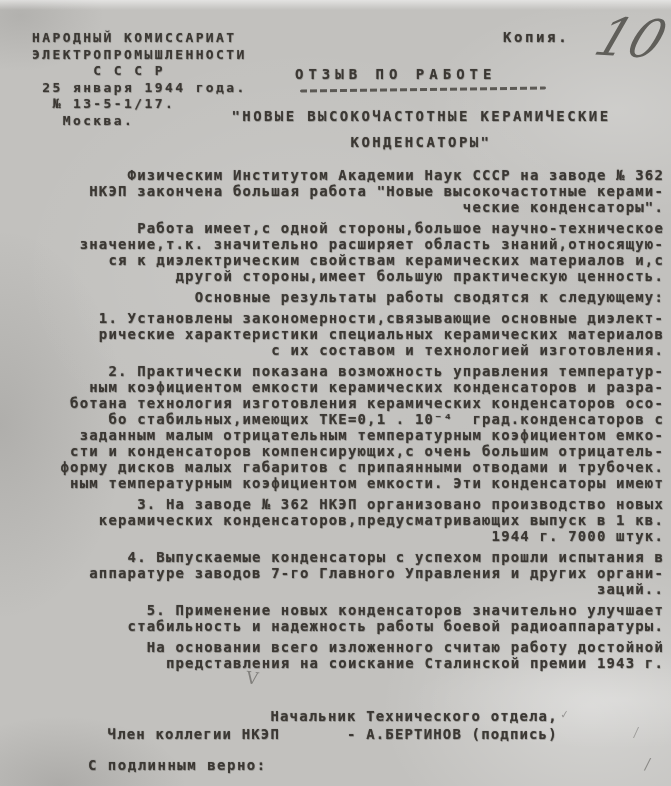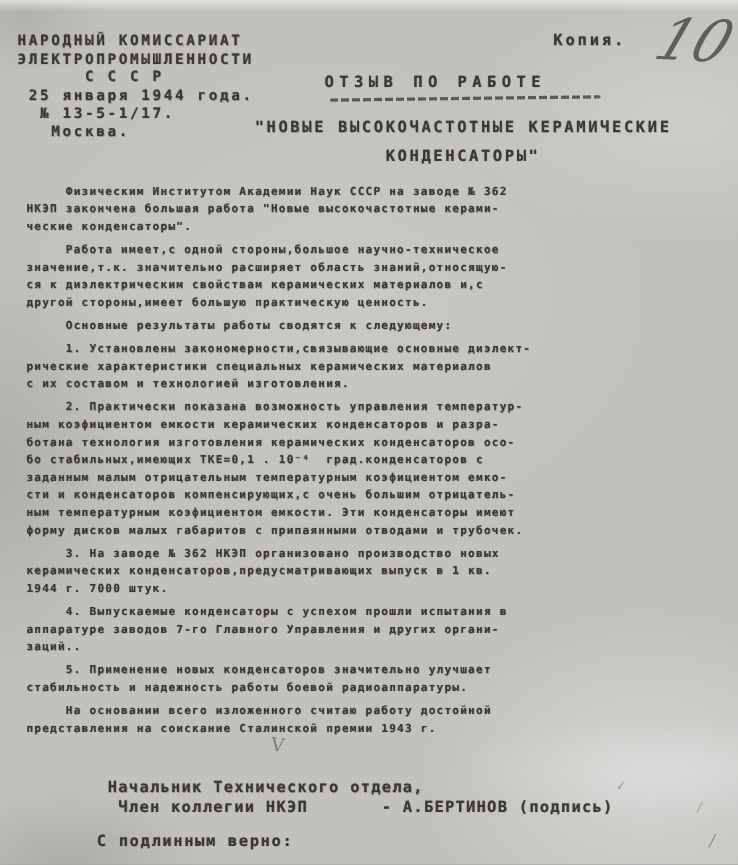--- a/index.html
+++ b/index.html
@@ -22,46 +22,46 @@
       radial-gradient(ellipse 300px 70px at 92% 89%, rgba(255,255,255,.22), transparent 70%);
   }
   .typed{
     color:rgba(52,49,44,.88);
     font-weight:bold;
     text-shadow:0 0 1px rgba(52,49,44,.55), 0.5px 0.5px 0.5px rgba(52,49,44,.25);
   }
   .line{white-space:pre;}
   
   .letterhead{position:absolute;left:16px;top:30px;font-size:13px;letter-spacing:2.4px;}
-  .letterhead .line{line-height:16.5px;height:16.5px;}
+  .letterhead .line{line-height:16.5px;height:16.5px;margin-left:16px;}
   
   .copy-label{position:absolute;left:503px;top:29px;font-size:14px;letter-spacing:2.6px;}
   .hw-number{
     position:absolute;left:598px;top:8px;width:70px;
     font-family:"DejaVu Serif", serif;font-style:italic;font-weight:normal;
     font-size:52px;color:rgba(78,76,72,.85);
     transform:skewX(-18deg) rotate(3deg);
   }
   
   .title-block{position:absolute;left:295px;top:64px;width:256px;text-align:left;}
   .doc-title{font-size:14px;letter-spacing:5px;display:inline-block;}
   .title-underline{
     margin-top:5px;height:3px;width:96%;margin-left:2%;
     background:repeating-linear-gradient(90deg, rgba(56,53,48,.75) 0 7px, transparent 7px 10px);
     transform:rotate(-0.7deg);border-radius:2px;
   }
   .subtitle{position:absolute;left:205px;top:103px;width:432px;text-align:center;font-size:14px;letter-spacing:2.4px;}
   .subtitle .line{line-height:26px;}
   
-  .doc-body{position:absolute;left:24px;top:167px;width:640px;font-size:10px;letter-spacing:1.15px;}
+  .doc-body{position:absolute;left:24px;top:167px;width:640px;font-size:14px;letter-spacing:1.15px;text-align:right;}
   .doc-body .line{line-height:16px;height:16px;}
   .para{margin:0 0 5px 0;}
   
   .signature{position:absolute;left:98px;top:708px;font-size:14px;letter-spacing:1.15px;}
-  .signature .line{line-height:17.5px;height:17.5px;}
+  .signature .line{line-height:17.5px;height:17.5px;text-align:right;}
   .certify{position:absolute;left:88px;top:757px;font-size:14px;letter-spacing:1.5px;white-space:pre;}
   
   .mark{position:absolute;font-family:"DejaVu Serif", serif;color:rgba(75,73,70,.55);}
   .mark-check{left:246px;top:668px;font-size:17px;transform:rotate(8deg);}
   .mark-tick{left:560px;top:708px;font-size:11px;transform:rotate(-6deg);color:rgba(75,73,70,.45);}
   .mark-slash1{left:645px;top:755px;font-size:15px;font-style:italic;color:rgba(75,73,70,.5);}
   .mark-slash2{left:634px;top:726px;font-size:12px;font-style:italic;color:rgba(75,73,70,.4);}
 </style>
 </head>
 <body>
@@ -111,22 +111,22 @@
         <div class="line">рические характеристики специальных керамических материалов</div>
         <div class="line">с их составом и технологией изготовления.</div>
       </div>
       <div class="para">
         <div class="line">     2. Практически показана возможность управления температур-</div>
         <div class="line">ным коэфициентом емкости керамических конденсаторов и разра-</div>
         <div class="line">ботана технология изготовления керамических конденсаторов осо-</div>
         <div class="line">бо стабильных,имеющих ТКЕ=0,1 . 10⁻⁴  град.конденсаторов с</div>
         <div class="line">заданным малым отрицательным температурным коэфициентом емко-</div>
         <div class="line">сти и конденсаторов компенсирующих,с очень большим отрицатель-</div>
+        <div class="line">форму дисков малых габаритов с припаянными отводами и трубочек.</div>
         <div class="line">ным температурным коэфициентом емкости. Эти конденсаторы имеют</div>
-        <div class="line">форму дисков малых габаритов с припаянными отводами и трубочек.</div>
       </div>
       <div class="para">
         <div class="line">     3. На заводе № 362 НКЭП организовано производство новых</div>
         <div class="line">керамических конденсаторов,предусматривающих выпуск в 1 кв.</div>
         <div class="line">1944 г. 7000 штук.</div>
       </div>
       <div class="para">
         <div class="line">     4. Выпускаемые конденсаторы с успехом прошли испытания в</div>
         <div class="line">аппаратуре заводов 7-го Главного Управления и других органи-</div>
         <div class="line">заций..</div>

